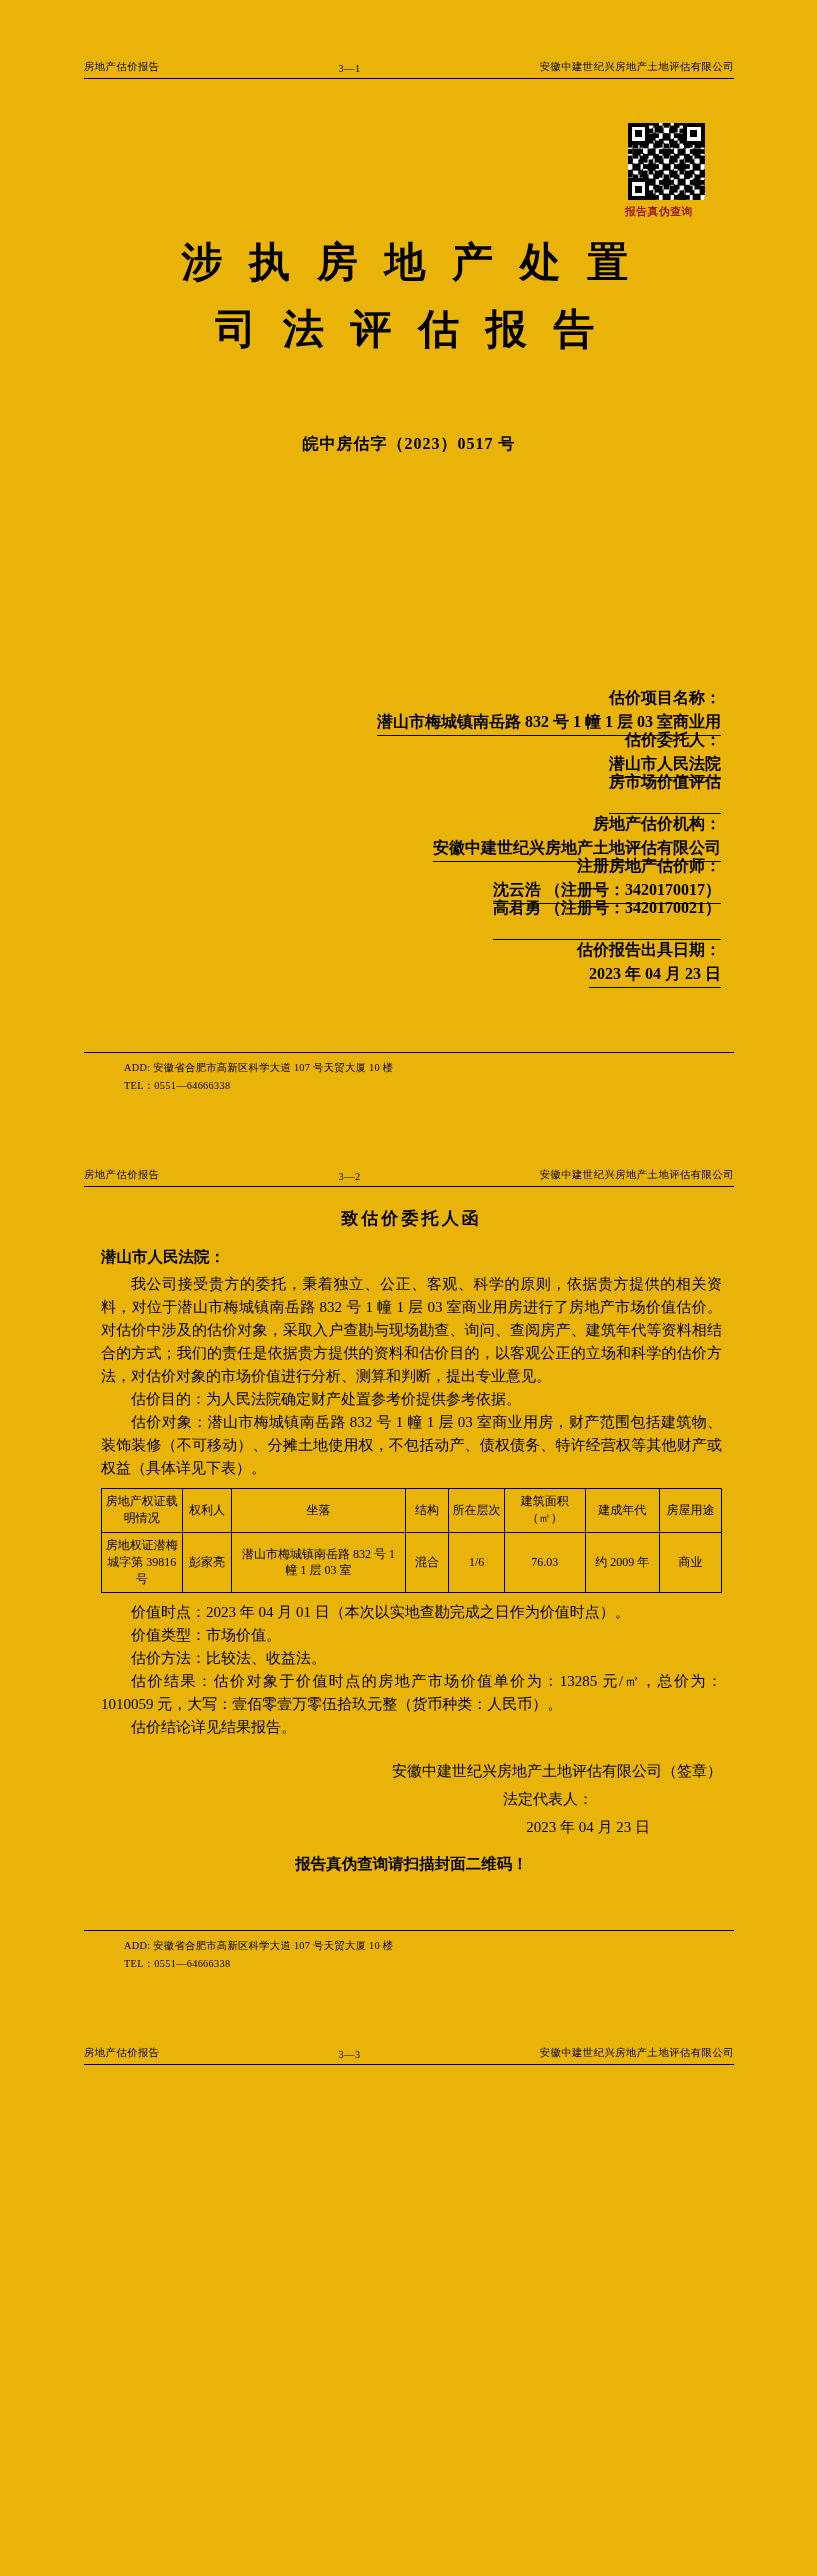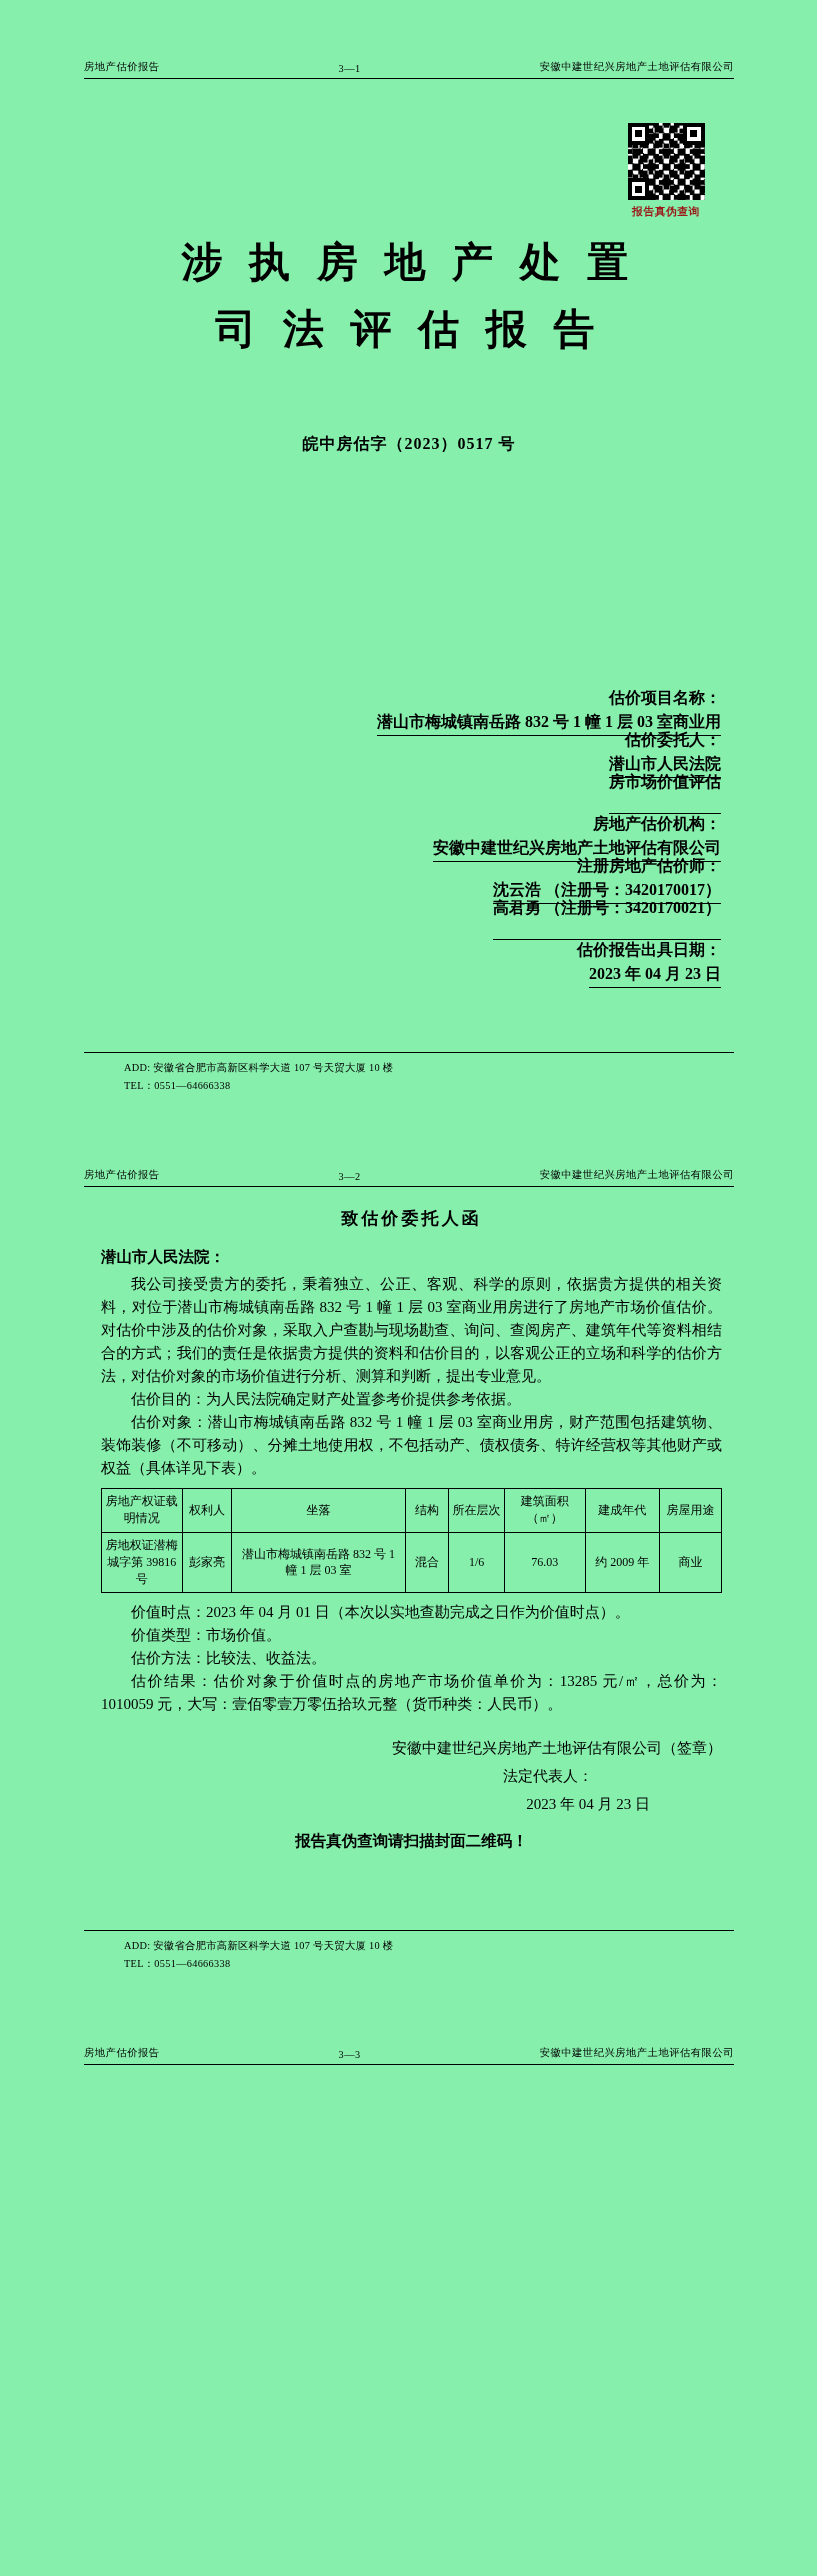--- a/index.html
+++ b/index.html
@@ -3,41 +3,41 @@
 <meta charset="utf-8">
 <style>
   * { margin:0; padding:0; box-sizing:border-box; }
   html, body { background:#ffffff; }
   body {
     width:818px;
     font-family:"Liberation Serif", "DejaVu Serif", serif;
     color:#000;
   }
   .doc { position:relative; width:818px; height:3315px; background:#fff; overflow:hidden; }
-  .page { position:absolute; left:0; width:818px; overflow:hidden; background:#86efac; }
+  .page { position:absolute; left:0; width:818px; overflow:hidden; background:#eab308; }
   .page--1 { top:0; height:1108px; }
   .page--2 { top:1108px; height:878px; }
   .page--3 { top:1986px; height:1329px; }
 
   
   .page-header {
     position:absolute; top:60px; left:84px; right:84px;
     display:flex; justify-content:space-between; align-items:flex-end;
     font-size:10.3px; letter-spacing:0.5px;
     border-bottom:0.5px solid #000; padding-bottom:4.1px;
   }
   .page-footer {
     position:absolute; bottom:13.4px; left:84px; right:84px;
     border-top:0.5px solid #000;
     padding:5.2px 0 0 40px;
     font-size:10.3px; line-height:1.75; letter-spacing:0.3px;
   }
 
   
-  .qr-block { position:absolute; top:123px; right:111px; width:93px; text-align:center;padding-left:11px; }
+  .qr-block { position:absolute; top:123px; right:111px; width:93px; text-align:left;padding-left:11px; }
   .qr {
     position:relative; width:77px; height:77px; margin:0 auto;
     background-color:#fff;
     background-image:
       repeating-conic-gradient(#000 0 25%, transparent 0 50%),
       repeating-conic-gradient(#000 0 25%, transparent 0 50%);
     background-size:10.3px 10.3px, 15px 15px;
     background-position:0 0, 4.6px 2.6px;
   }
   .finder { position:absolute; width:21.6px; height:21.6px; border:4.1px solid #000; background:#fff;
@@ -200,20 +200,21 @@
       </table>
 
       <p class="para"><span class="b">价值时点：</span><span>2023 年 04 月 01 日（本次以实地查勘完成之日作为价值时点）。</span></p>
 
       <p class="para"><span class="b">价值类型：</span><span>市场价值。</span></p>
 
       <p class="para"><span class="b">估价方法：</span><span>比较法、收益法。</span></p>
 
       <p class="para"><span class="b">估价结果：</span><span>估价对象于价值时点的房地产市场价值单价为：</span><span class="b">13285 元/㎡</span><span>，总价为：</span><span class="b">1010059 元</span><span>，大写：</span><span class="b">壹佰零壹万零伍拾玖元整</span><span>（货币种类：人民币）。</span></p>
 
+      <p class="para">估价结论详见结果报告。</p>
 
       <div class="sig-block">
         <div class="sig-line">安徽中建世纪兴房地产土地评估有限公司（签章）</div>
         <div class="sig-line sig-line--rep">法定代表人：</div>
         <div class="sig-line sig-line--date">2023 年 04 月 23 日</div>
       </div>
 
       <div class="qr-note">报告真伪查询请扫描封面二维码！</div>
     </div>
 

